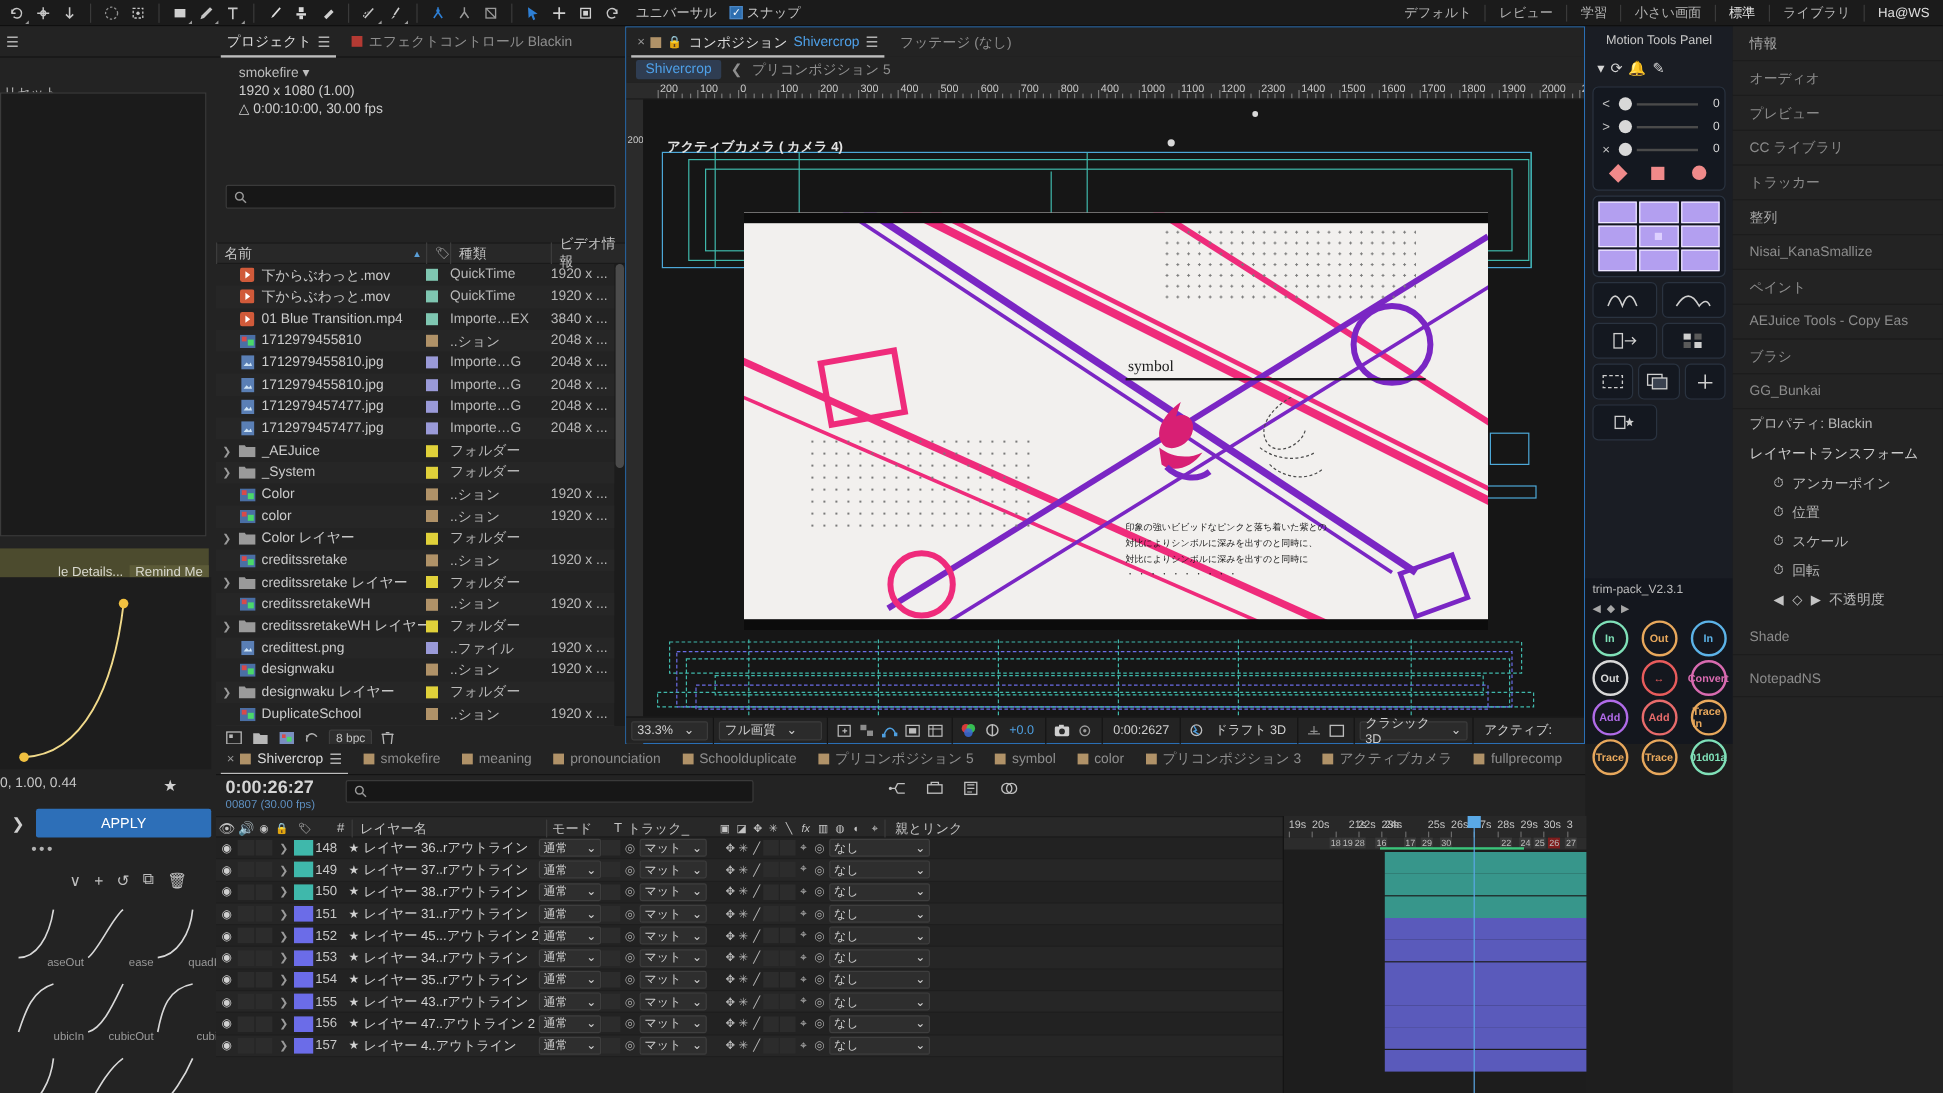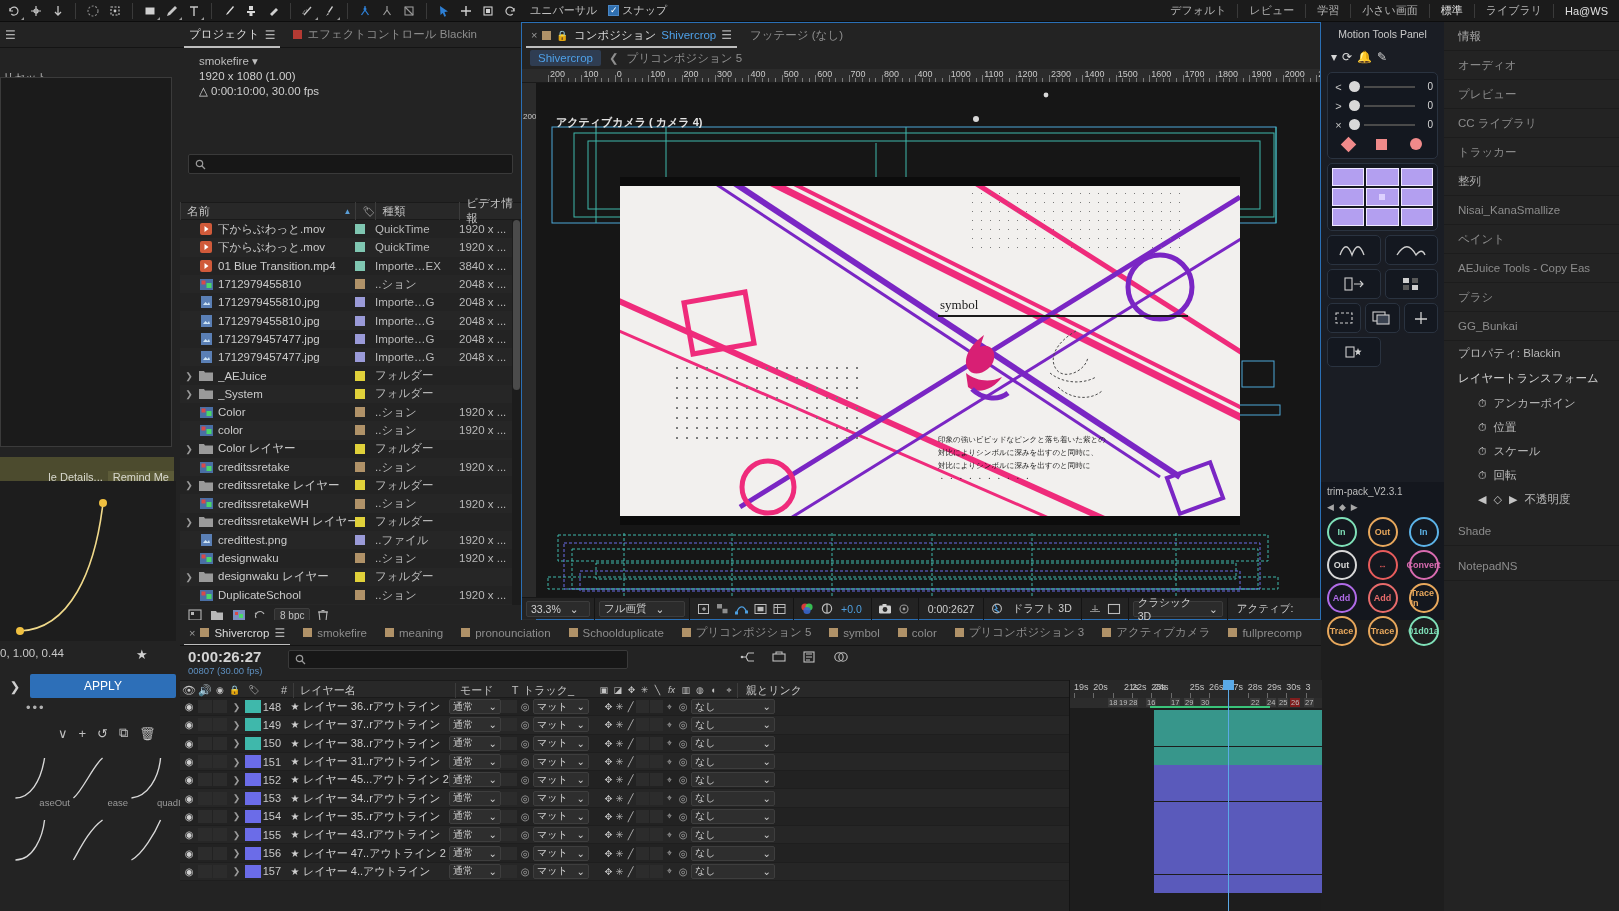--- a/index.html
+++ b/index.html
@@ -455,20 +455,40 @@
             <svg width="40" height="52" viewBox="0 0 44 52">
               <path d="M6 48 C 16 40, 28 12, 38 4" fill="none" stroke="#d8d8d8" stroke-width="1.5"></path>
             </svg>
             <div class="ease-cap">ease</div>
           </div>
           <div class="ease-cell">
             <svg width="40" height="52" viewBox="0 0 44 52">
               <path d="M6 48 C 24 46, 36 26, 38 4" fill="none" stroke="#d8d8d8" stroke-width="1.5"></path>
             </svg>
             <div class="ease-cap">quadIn</div>
+          </div>
+        </div>
+        <div class="ease-row">
+          <div class="ease-cell">
+            <svg width="40" height="52" viewBox="0 0 44 52">
+              <path d="M6 48 C 12 30, 18 10, 38 4" fill="none" stroke="#d8d8d8" stroke-width="1.5"></path>
+            </svg>
+            <div class="ease-cap">ubicIn</div>
+          </div>
+          <div class="ease-cell">
+            <svg width="40" height="52" viewBox="0 0 44 52">
+              <path d="M6 48 C 20 44, 30 20, 38 4" fill="none" stroke="#d8d8d8" stroke-width="1.5"></path>
+            </svg>
+            <div class="ease-cap">cubicOut</div>
+          </div>
+          <div class="ease-cell">
+            <svg width="40" height="52" viewBox="0 0 44 52">
+              <path d="M6 48 C 10 26, 16 8, 38 4" fill="none" stroke="#d8d8d8" stroke-width="1.5"></path>
+            </svg>
+            <div class="ease-cap">cubic</div>
           </div>
         </div>
         <div class="ease-row">
           <div class="ease-cell">
             <svg width="40" height="52" viewBox="0 0 44 52">
               <path d="M6 48 C 26 48, 36 22, 38 4" fill="none" stroke="#d8d8d8" stroke-width="1.5"></path>
             </svg>
             <div class="ease-cap"></div>
           </div>
           <div class="ease-cell">

